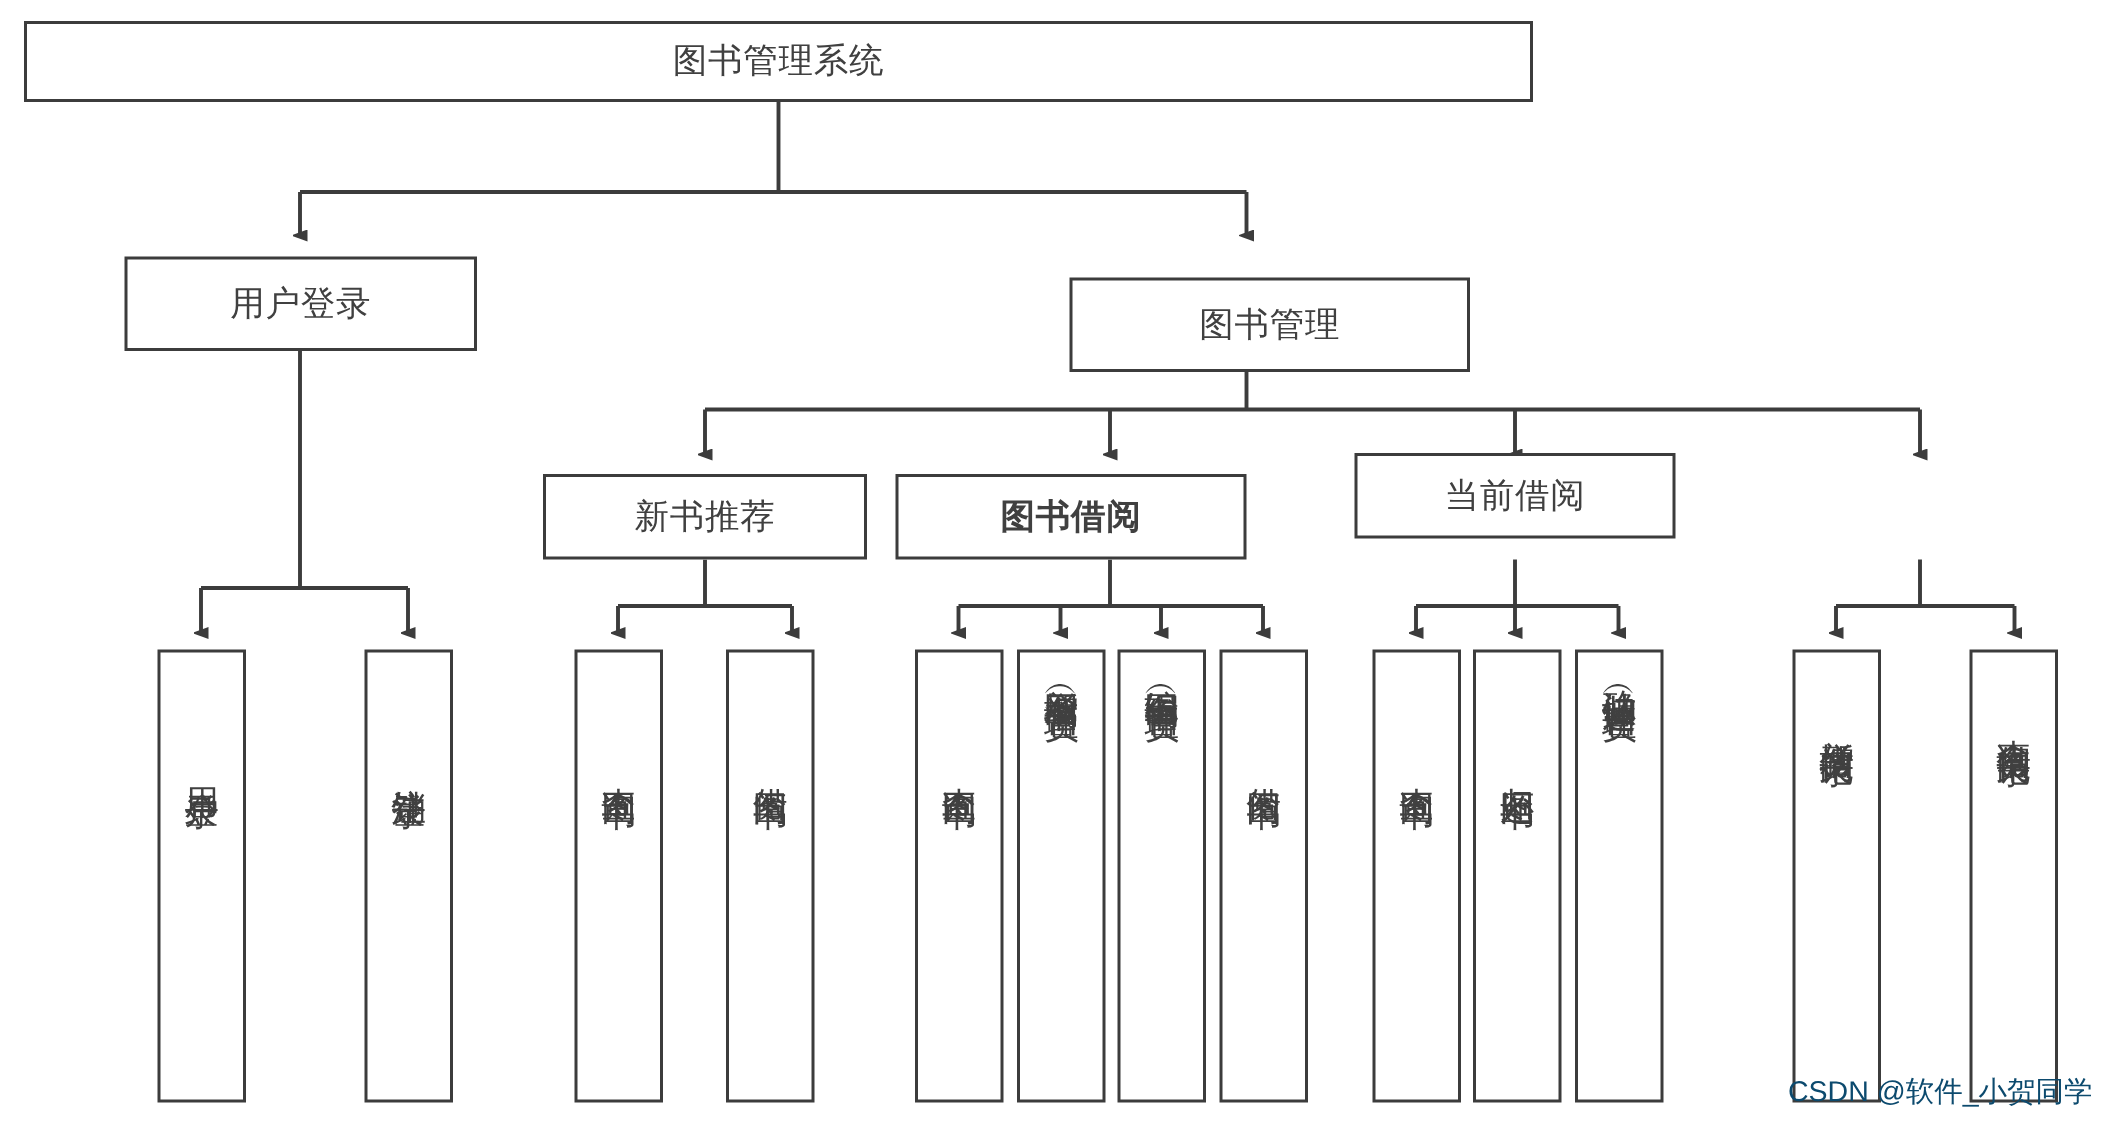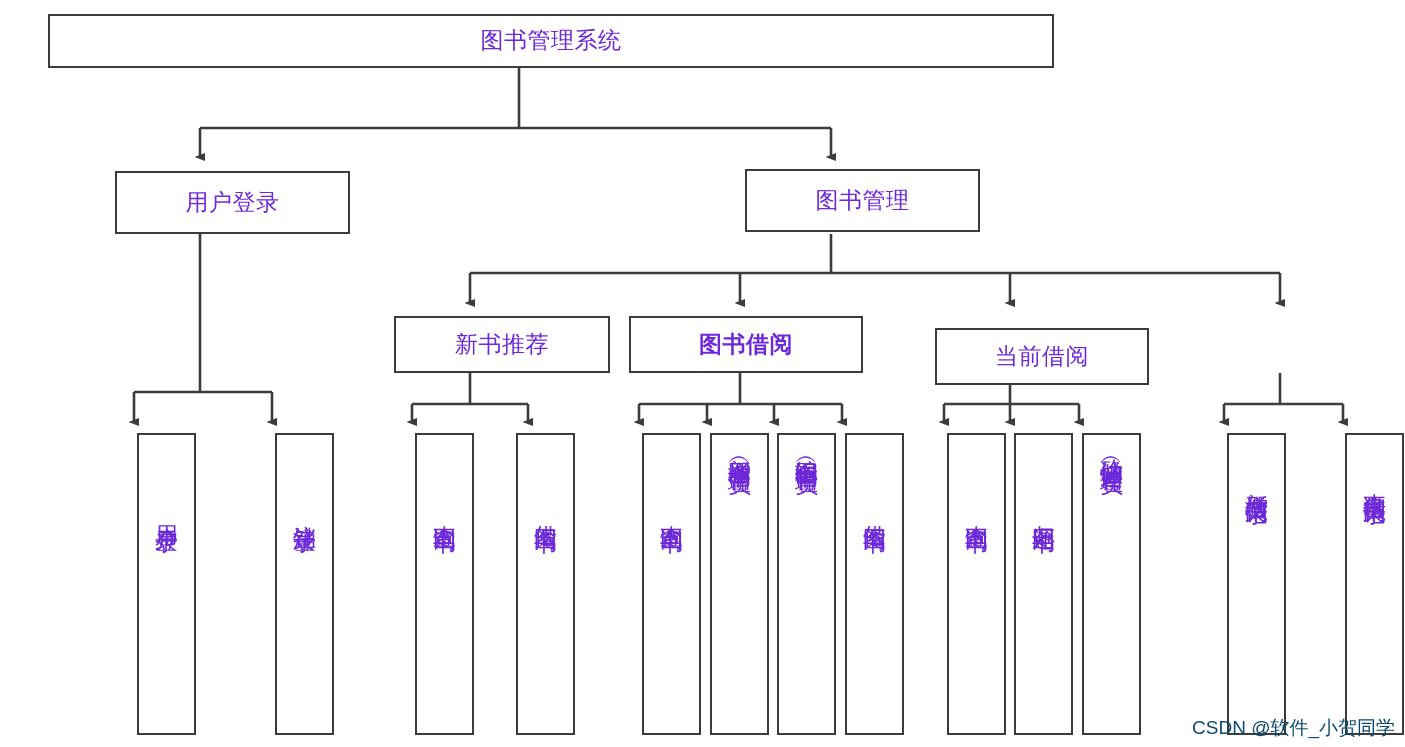--- a/index.html
+++ b/index.html
@@ -27,22 +27,21 @@
     pointer-events: none;
   }
   .node {
     position: absolute;
     box-sizing: border-box;
     border: 2px solid #3c3c3c;
     background: #ffffff;
     display: flex;
     align-items: center;
     justify-content: center;
-    color: #6d28d9;
-    margin-left: 32px;
+    color: #404040;
   }
   .node .label {
     display: block;
     text-align: center;
     line-height: 1.12;
   }
   
   .node.horiz .label {
     font-size: 23px;
     letter-spacing: 0.5px;
@@ -130,31 +129,31 @@
     </g>
   </svg>
 
   <div class="node horiz root" style="left:16px; top:14px; width:1006px; height:54px;">
     <span class="label">图书管理系统</span>
   </div>
 
   <div class="node horiz" style="left:83px; top:171px; width:235px; height:63px;">
     <span class="label">用户登录</span>
   </div>
-  <div class="node horiz" style="left:713px; top:169px; width:235px; height:63px;">
+  <div class="node horiz" style="left:713px; top:185px; width:267px; height:63px;">
     <span class="label">图书管理</span>
   </div>
 
   <div class="node horiz" style="left:362px; top:316px; width:216px; height:57px;align-items:center;">
     <span class="label">新书推荐</span>
   </div>
   <div class="node horiz" style="left:597px; top:316px; width:234px; height:57px;font-weight:bold;">
     <span class="label">图书借阅</span>
   </div>
-  <div class="node horiz" style="left:903px; top:328px; width:214px; height:57px;justify-content:center;">
+  <div class="node horiz" style="left:903px; top:302px; width:214px; height:57px;justify-content:center;">
     <span class="label">当前借阅</span>
   </div>
 
   <div class="node vert" style="left:105px; top:433px; width:59px; height:302px; padding-top:72px;">
     <span class="label">用户登录</span>
   </div>
   <div class="node vert" style="left:243px; top:433px; width:59px; height:302px; padding-top:72px;">
     <span class="label">注销登录</span>
   </div>
 

